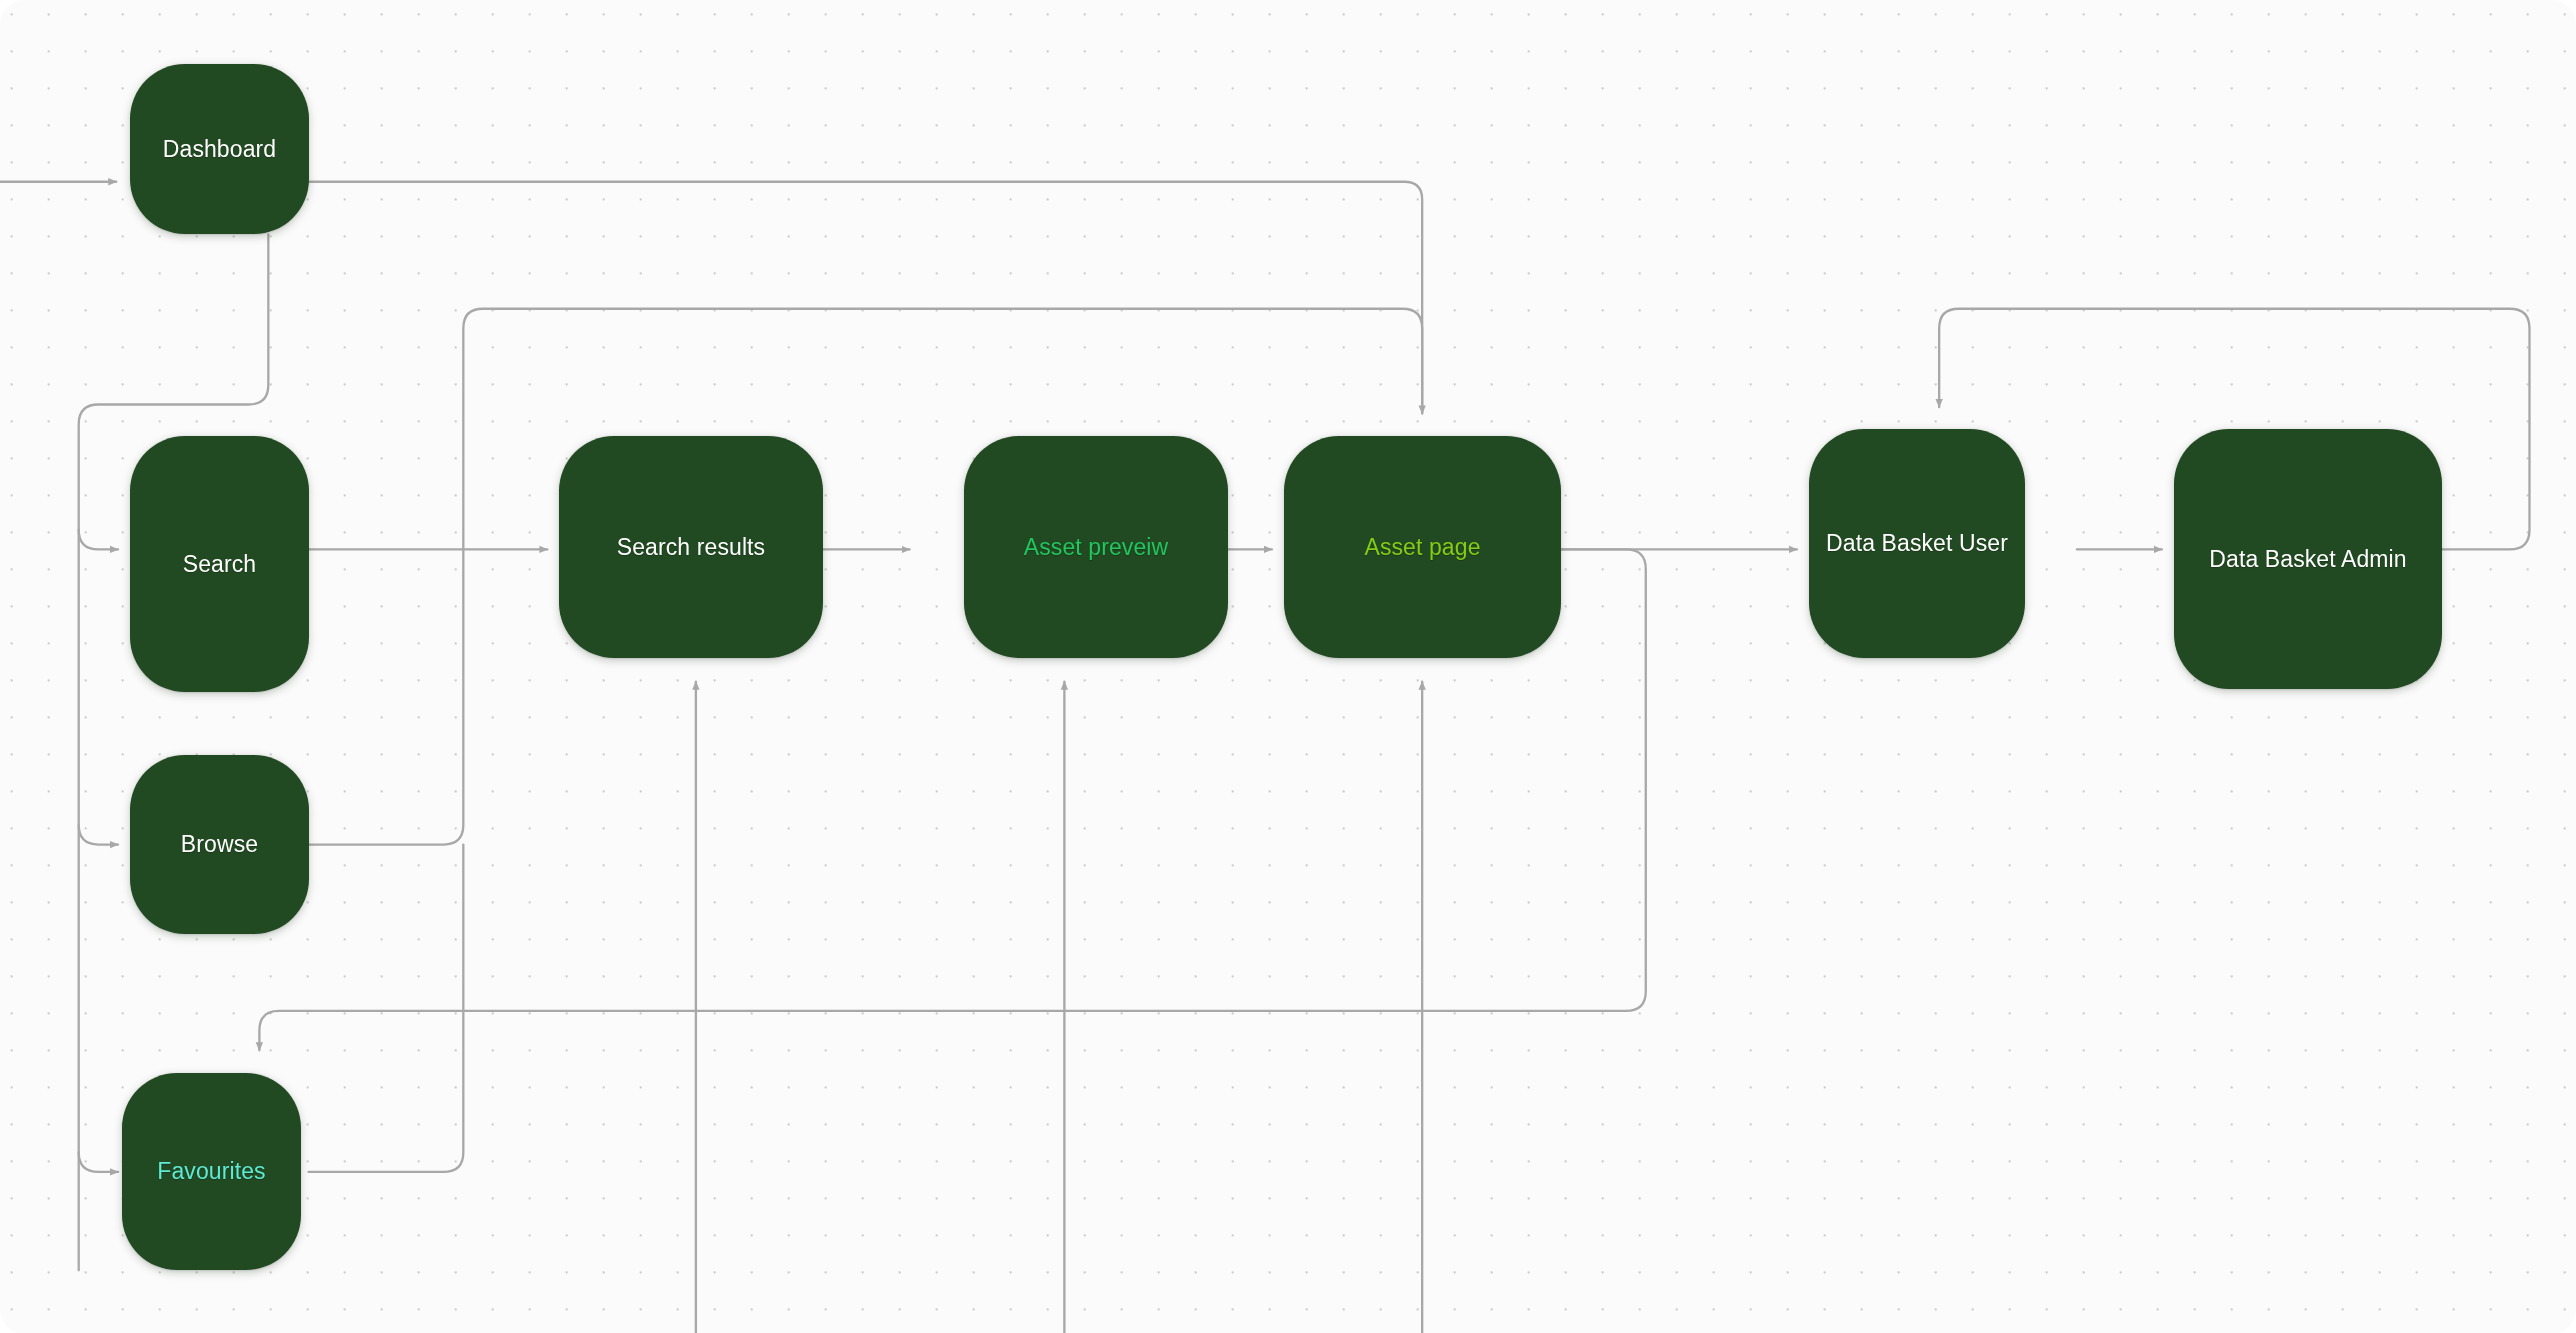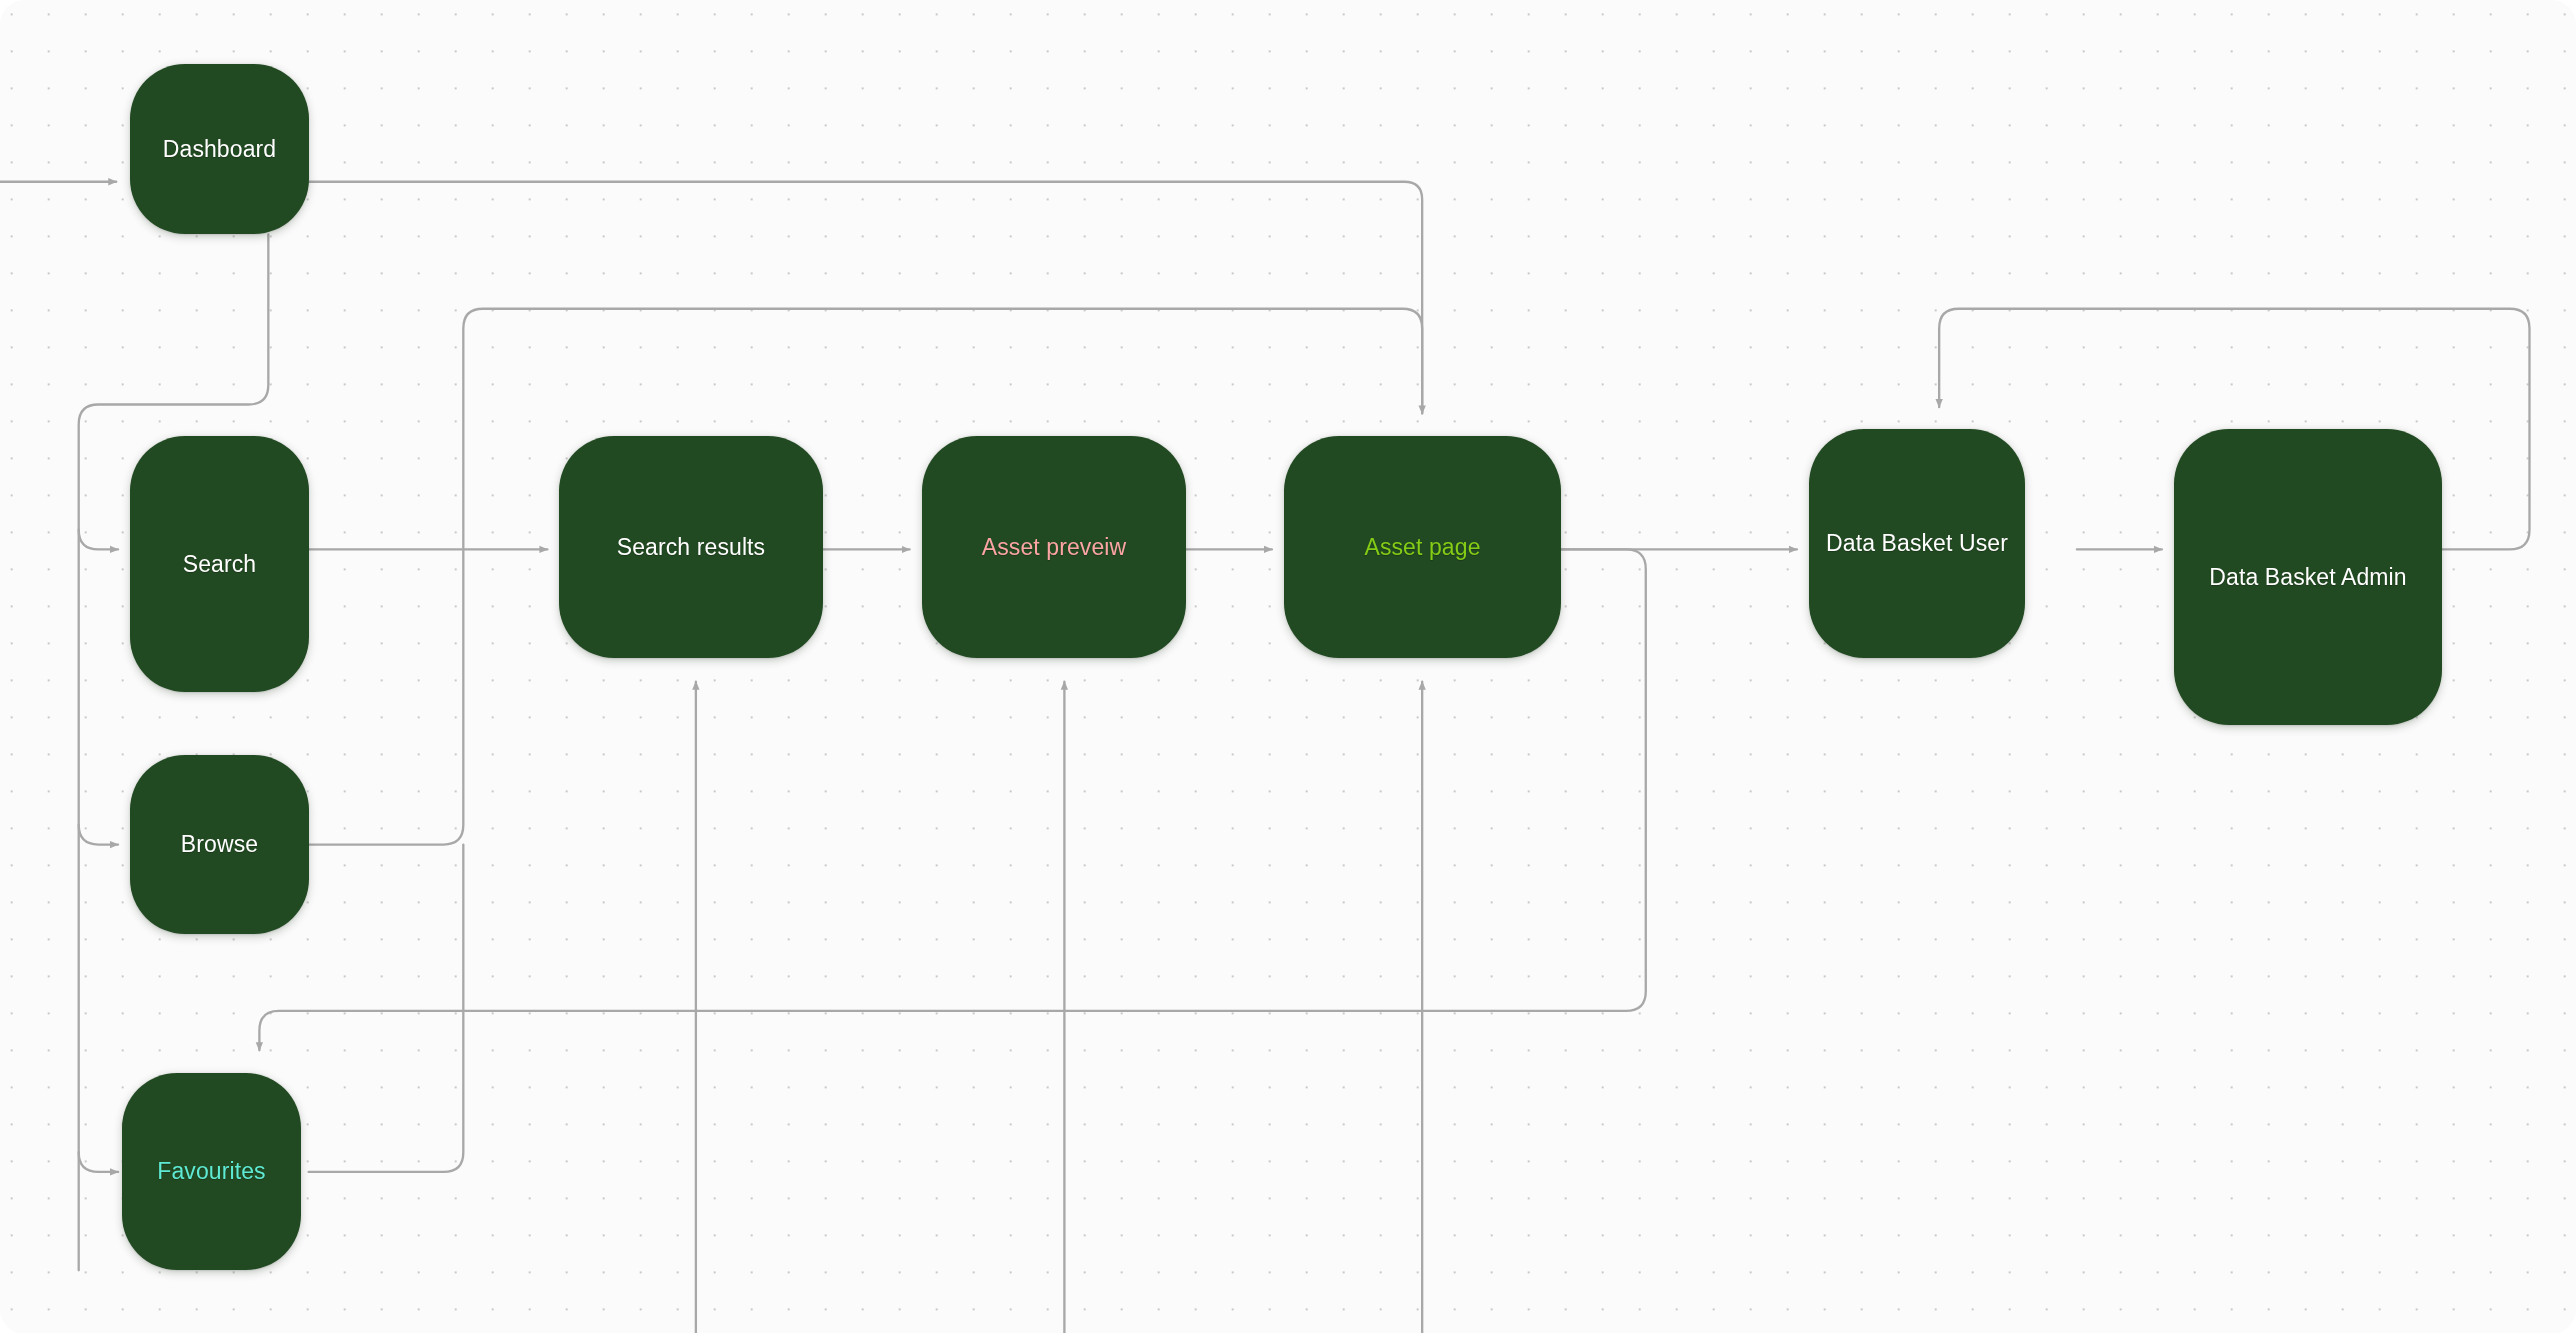--- a/index.html
+++ b/index.html
@@ -108,27 +108,27 @@
   </div>
   <div class="node" id="n-browse" style="left: 130px; top: 755px; width: 179px; height: 179px; background: rgb(34, 74, 34); color: rgb(255, 255, 255);">
     <span class="node-label">Browse</span>
   </div>
   <div class="node" id="n-favourites" style="left: 122px; top: 1073px; width: 179px; height: 197px; background: rgb(34, 74, 34); color: #5eead4; align-items: center;">
     <span class="node-label">Favourites</span>
   </div>
   <div class="node" id="n-search-results" style="left: 559px; top: 436px; width: 264px; height: 222px; background: rgb(34, 74, 34); color: rgb(255, 255, 255);">
     <span class="node-label">Search results</span>
   </div>
-  <div class="node" id="n-asset-preview" style="left: 922px; top: 436px; width: 264px; height: 222px; background: rgb(34, 74, 34); color: #fca5a5; justify-content: center;">
+  <div class="node" id="n-asset-preview" style="left: 964px; top: 436px; width: 264px; height: 222px; background: rgb(34, 74, 34); color: #22c55e; justify-content: center;">
     <span class="node-label">Asset preveiw</span>
   </div>
   <div class="node" id="n-asset-page" style="left: 1284px; top: 436px; width: 277px; height: 222px; background: rgb(34, 74, 34); color: #84cc16;">
     <span class="node-label">Asset page</span>
   </div>
   <div class="node" id="n-data-basket-user" style="left: 1809px; top: 429px; width: 216px; height: 229px; background: rgb(34, 74, 34); color: rgb(255, 255, 255);">
     <span class="node-label">Data Basket User</span>
   </div>
-  <div class="node" id="n-data-basket-admin" style="left: 2174px; top: 429px; width: 268px; height: 296px; background: rgb(34, 74, 34); color: rgb(255, 255, 255);">
+  <div class="node" id="n-data-basket-admin" style="left: 2174px; top: 429px; width: 268px; height: 260px; background: rgb(34, 74, 34); color: rgb(255, 255, 255);">
     <span class="node-label">Data Basket Admin</span>
   </div>
 
 </div>
 
 
 </body></html>

